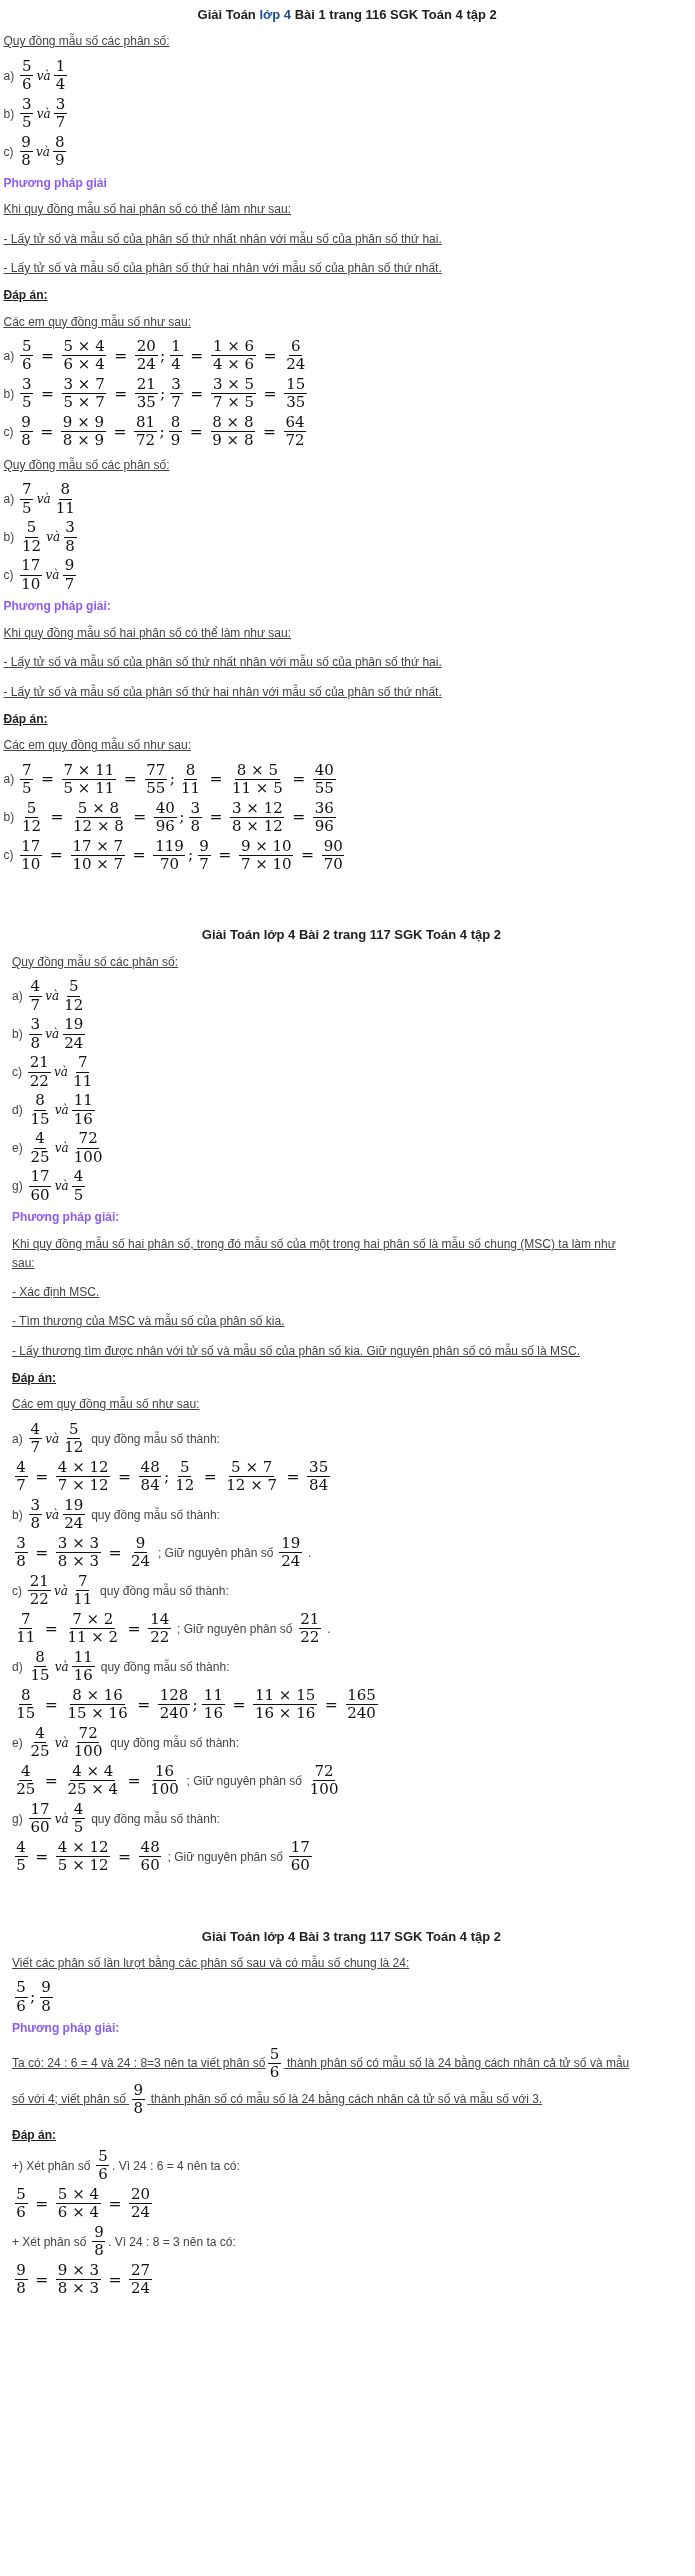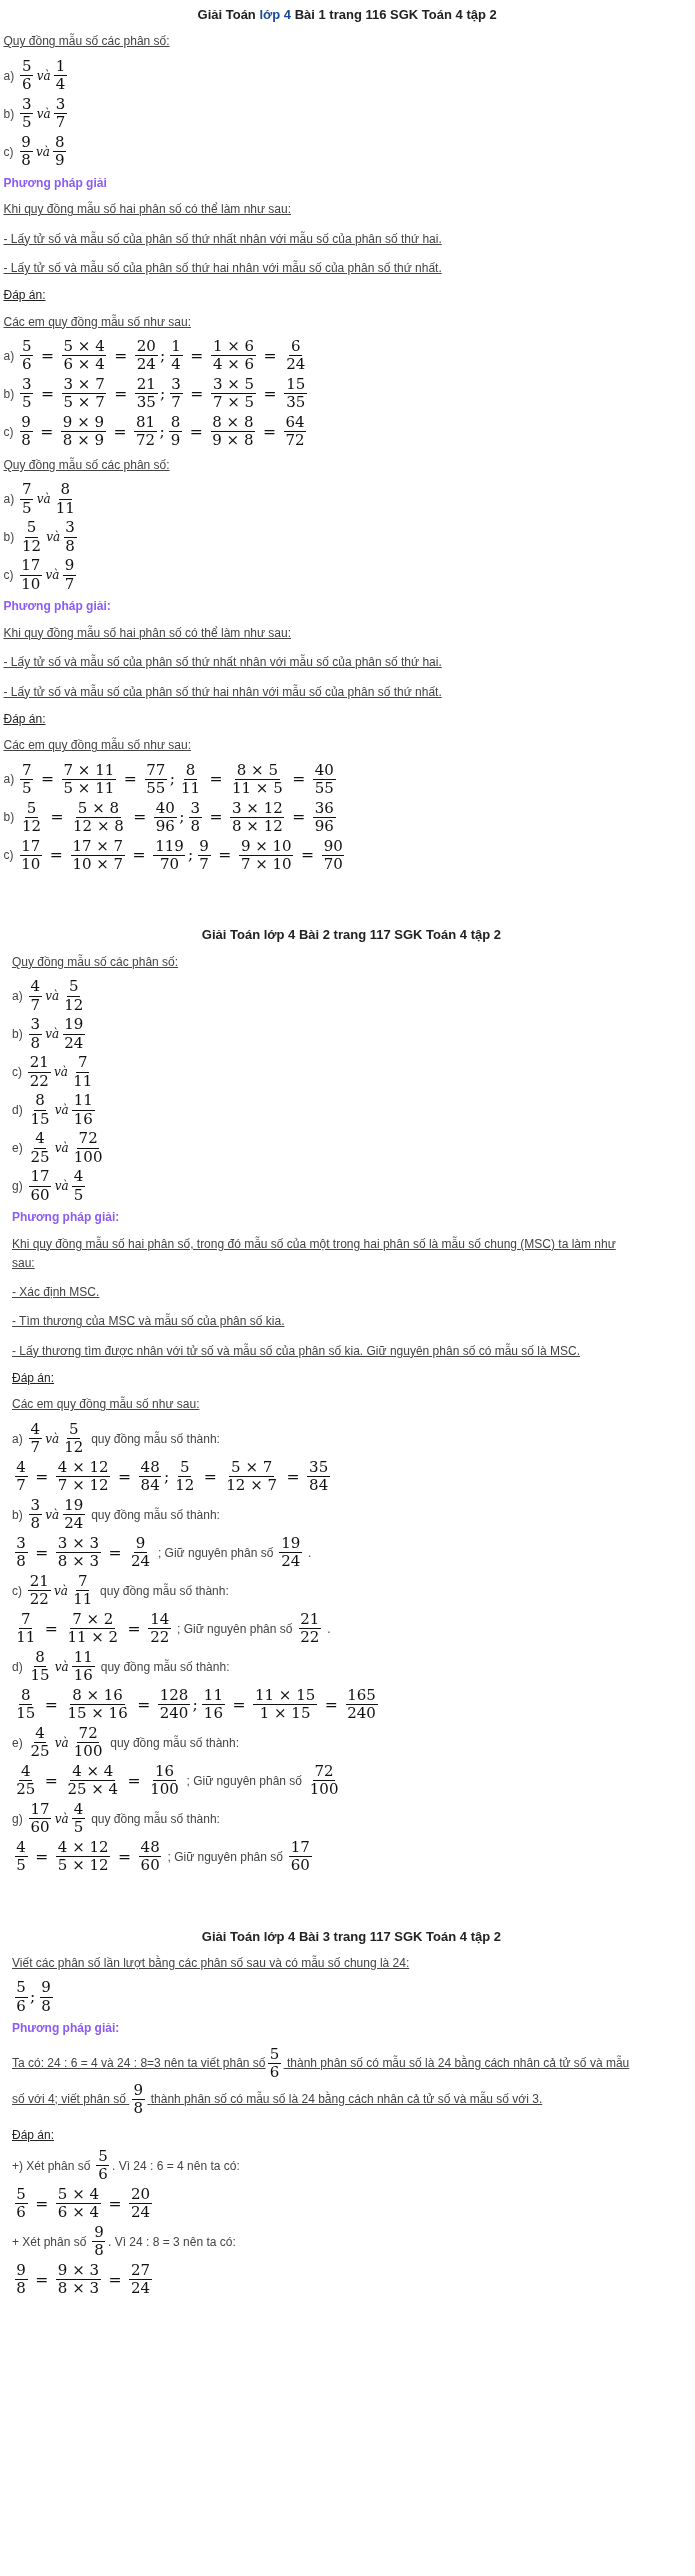--- a/index.html
+++ b/index.html
@@ -18,21 +18,21 @@
     text-align: center;
     font-weight: bold;
     font-size: 13px;
     color: #222222;
     margin: 0;
     padding: 7px 0 5.2px 0;
   }
   .heading .link { color: #1a4a9c; text-decoration: none; text-align: right; }
   .p { margin: 0; padding: 5.2px 0; line-height: 19px; font-size: 12px; color: #444444; text-decoration: underline; }
   .label-bold { font-weight: bold; color: #8b5cf6; margin: 0; padding: 5.2px 0; font-size: 12px; }
-  .answer-label { font-weight: normal; text-decoration: underline; color: #222222; margin: 0; padding: 5.2px 0; font-size: 12px; }
+  .answer-label { font-weight: bold; text-decoration: underline; color: #222222; margin: 0; padding: 5.2px 0; font-size: 12px; }
   .row { display: flex; align-items: center; min-height: 38px; font-size: 12px; color: #444444; }
   .row .prefix { margin-right: 3.5px; }
   .frac {
     display: inline-flex;
     flex-direction: column;
     align-items: center;
     vertical-align: middle;
     font-family: "DejaVu Serif", serif;
     font-size: 15px;
     color: #111111;
@@ -576,21 +576,21 @@
           <span class="den">240</span>
         </span>
         <span class="semi">;</span>
     <span class="frac">
           <span class="num">11</span>
           <span class="den">16</span>
         </span>
         <span class="op">=</span>
     <span class="frac">
           <span class="num">11 × 15</span>
-          <span class="den">1 × 15</span>
+          <span class="den">16 × 16</span>
         </span>
         <span class="op">=</span>
     <span class="frac">
           <span class="num">165</span>
           <span class="den">240</span>
         </span>
   </div>
 
   <div class="row">
         <span class="prefix">e)</span>

